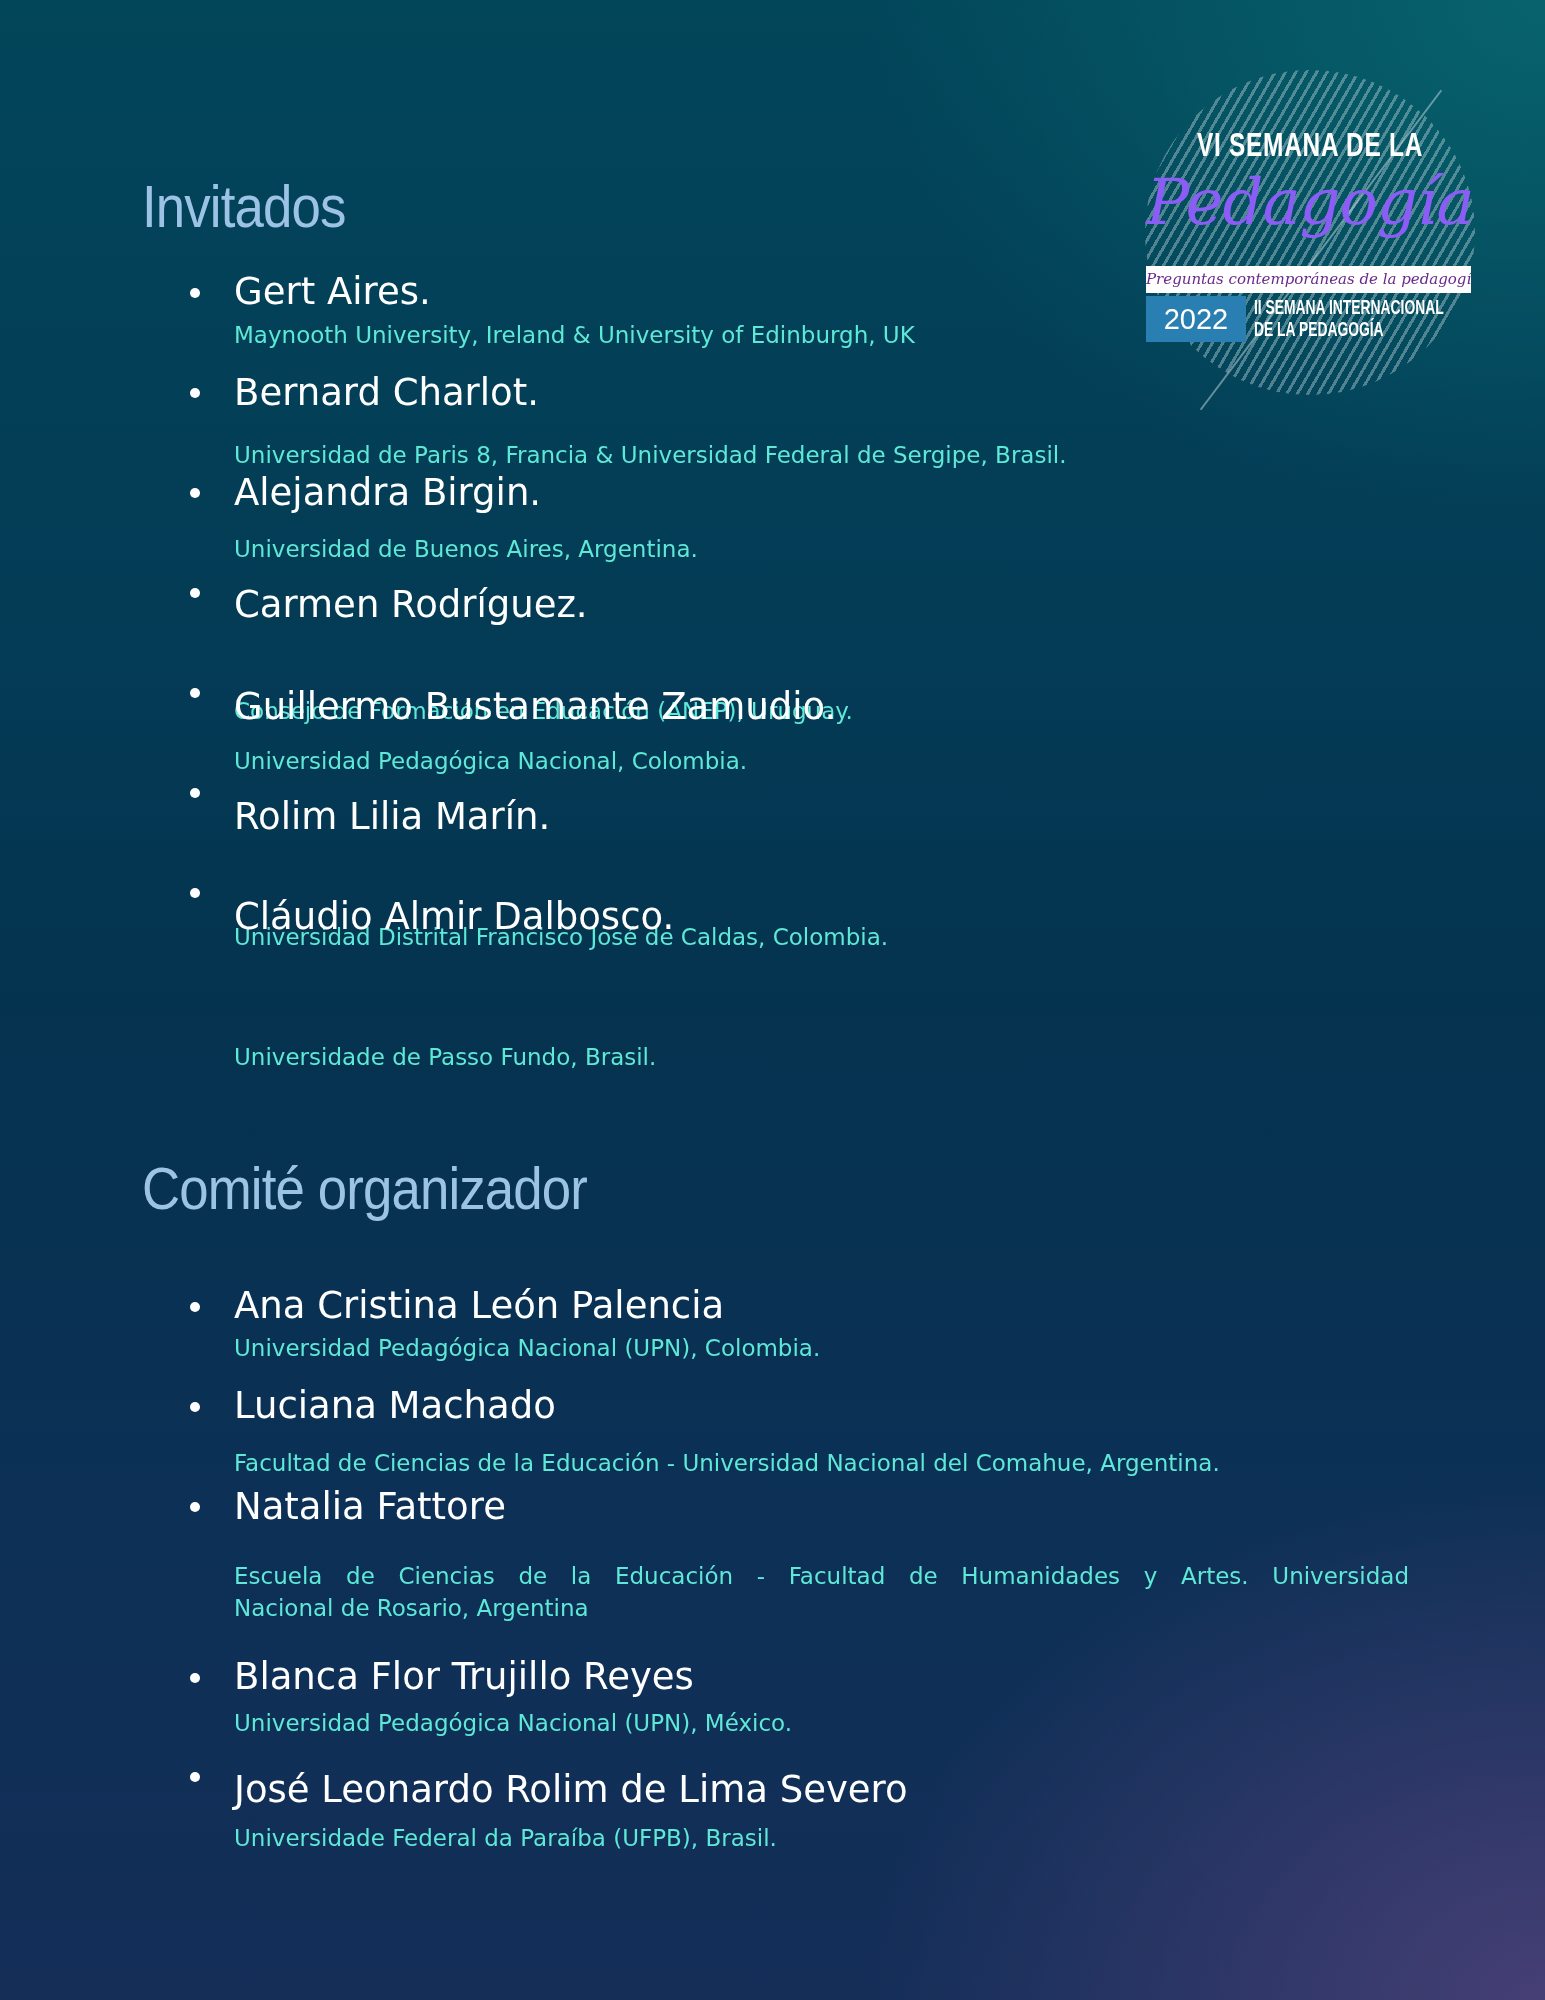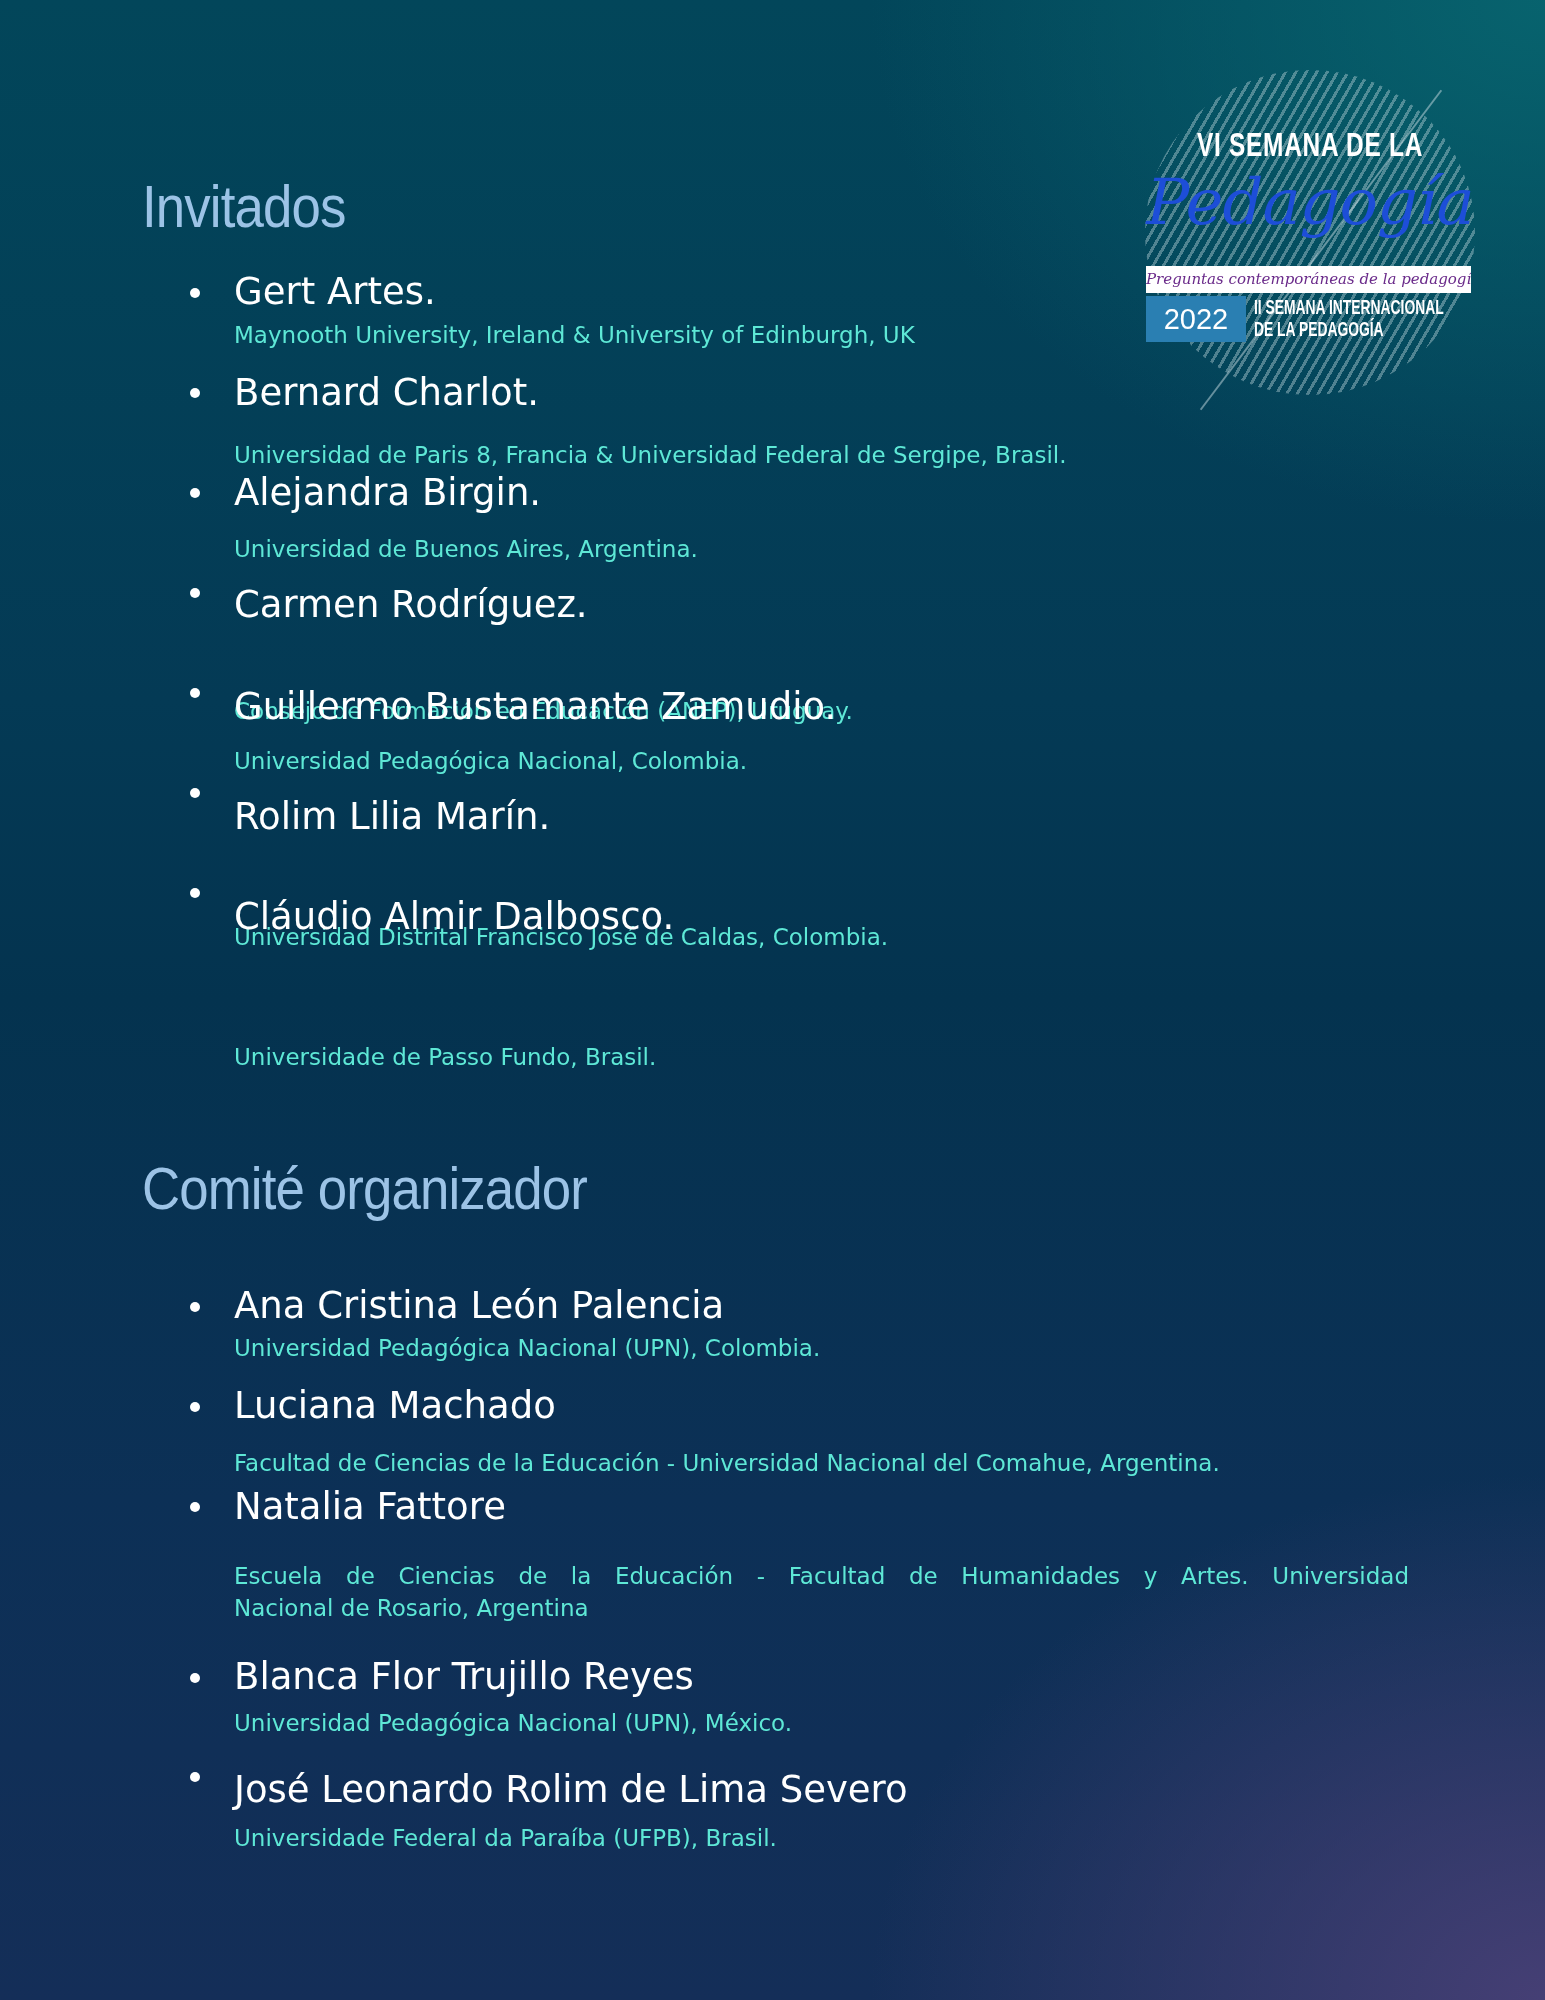--- a/index.html
+++ b/index.html
@@ -26,21 +26,21 @@
 
   
   .logo { position:absolute; left:1140px; top:60px; width:340px; height:350px; }
   .logo-disc {
     position:absolute; left:5px; top:10px; width:330px; height:325px; border-radius:50%;
     background: repeating-linear-gradient(-60deg, rgba(190,215,220,0.55) 0 3px, rgba(0,0,0,0) 3px 9px);
     opacity:0.75;
   }
   .logo-line { position:absolute; left:26px; top:-10px; width:2px; height:400px; background:rgba(200,220,225,0.5); transform:rotate(37deg); transform-origin:center; left:180px; }
   .logo-top { position:absolute; left:0; width:340px; top:65px; text-align:center; color:#ffffff; font-family:"Liberation Sans", sans-serif; font-weight:bold; font-size:34px; transform:scaleX(0.72); letter-spacing:1px; }
-  .logo-script { position:absolute; left:0; width:340px; top:105px; text-align:center; color:#1d4ed8; font-family:"DejaVu Serif", serif; font-style:italic; font-size:64px; letter-spacing:-1px; }
+  .logo-script { position:absolute; left:0; width:340px; top:105px; text-align:center; color:#8b5cf6; font-family:"DejaVu Serif", serif; font-style:italic; font-size:64px; letter-spacing:-1px; }
   .logo-band { position:absolute; left:6px; top:206px; width:325px; height:27px; background:#ffffff; color:#6a2a8a; font-family:"DejaVu Serif", serif; font-style:italic; font-size:15px; text-align:center; line-height:27px; white-space:nowrap; overflow:hidden; }
   .logo-year { position:absolute; left:6px; top:236px; width:100px; height:46px; background:#2a7fb2; color:#ffffff; font-family:"Liberation Sans", sans-serif; font-size:29px; line-height:46px; text-align:center; }
   .logo-sub { position:absolute; left:114px; top:236px; color:#ffffff; font-family:"Liberation Sans", sans-serif; font-weight:bold; font-size:21px; line-height:22px; transform:scaleX(0.66); transform-origin:left top; white-space:nowrap; }
 </style>
 </head>
 <body>
 
 <div class="page">
 
   <div class="logo">
@@ -54,21 +54,21 @@
       <div>II SEMANA INTERNACIONAL</div>
       <div>DE LA PEDAGOGÍA</div>
     </div>
   </div>
 
   <h1 class="section-title" style="top:172px;">Invitados</h1>
 
   <div>
     <div>
       <span class="bullet" style="top:288px;"></span>
-      <div class="name" style="top:270px;">Gert Artes.</div>
+      <div class="name" style="top:270px;">Gert Aires.</div>
       <div class="aff" style="top:322px;">Maynooth University, Ireland &amp; University of Edinburgh, UK</div>
     </div>
     <div>
       <span class="bullet" style="top:388px;"></span>
       <div class="name" style="top:371px;">Bernard Charlot.</div>
       <div class="aff" style="top:442px;">Universidad de Paris 8, Francia &amp; Universidad Federal de Sergipe, Brasil.</div>
     </div>
     <div>
       <span class="bullet" style="top:488px;"></span>
       <div class="name" style="top:471px;">Alejandra Birgin.</div>

